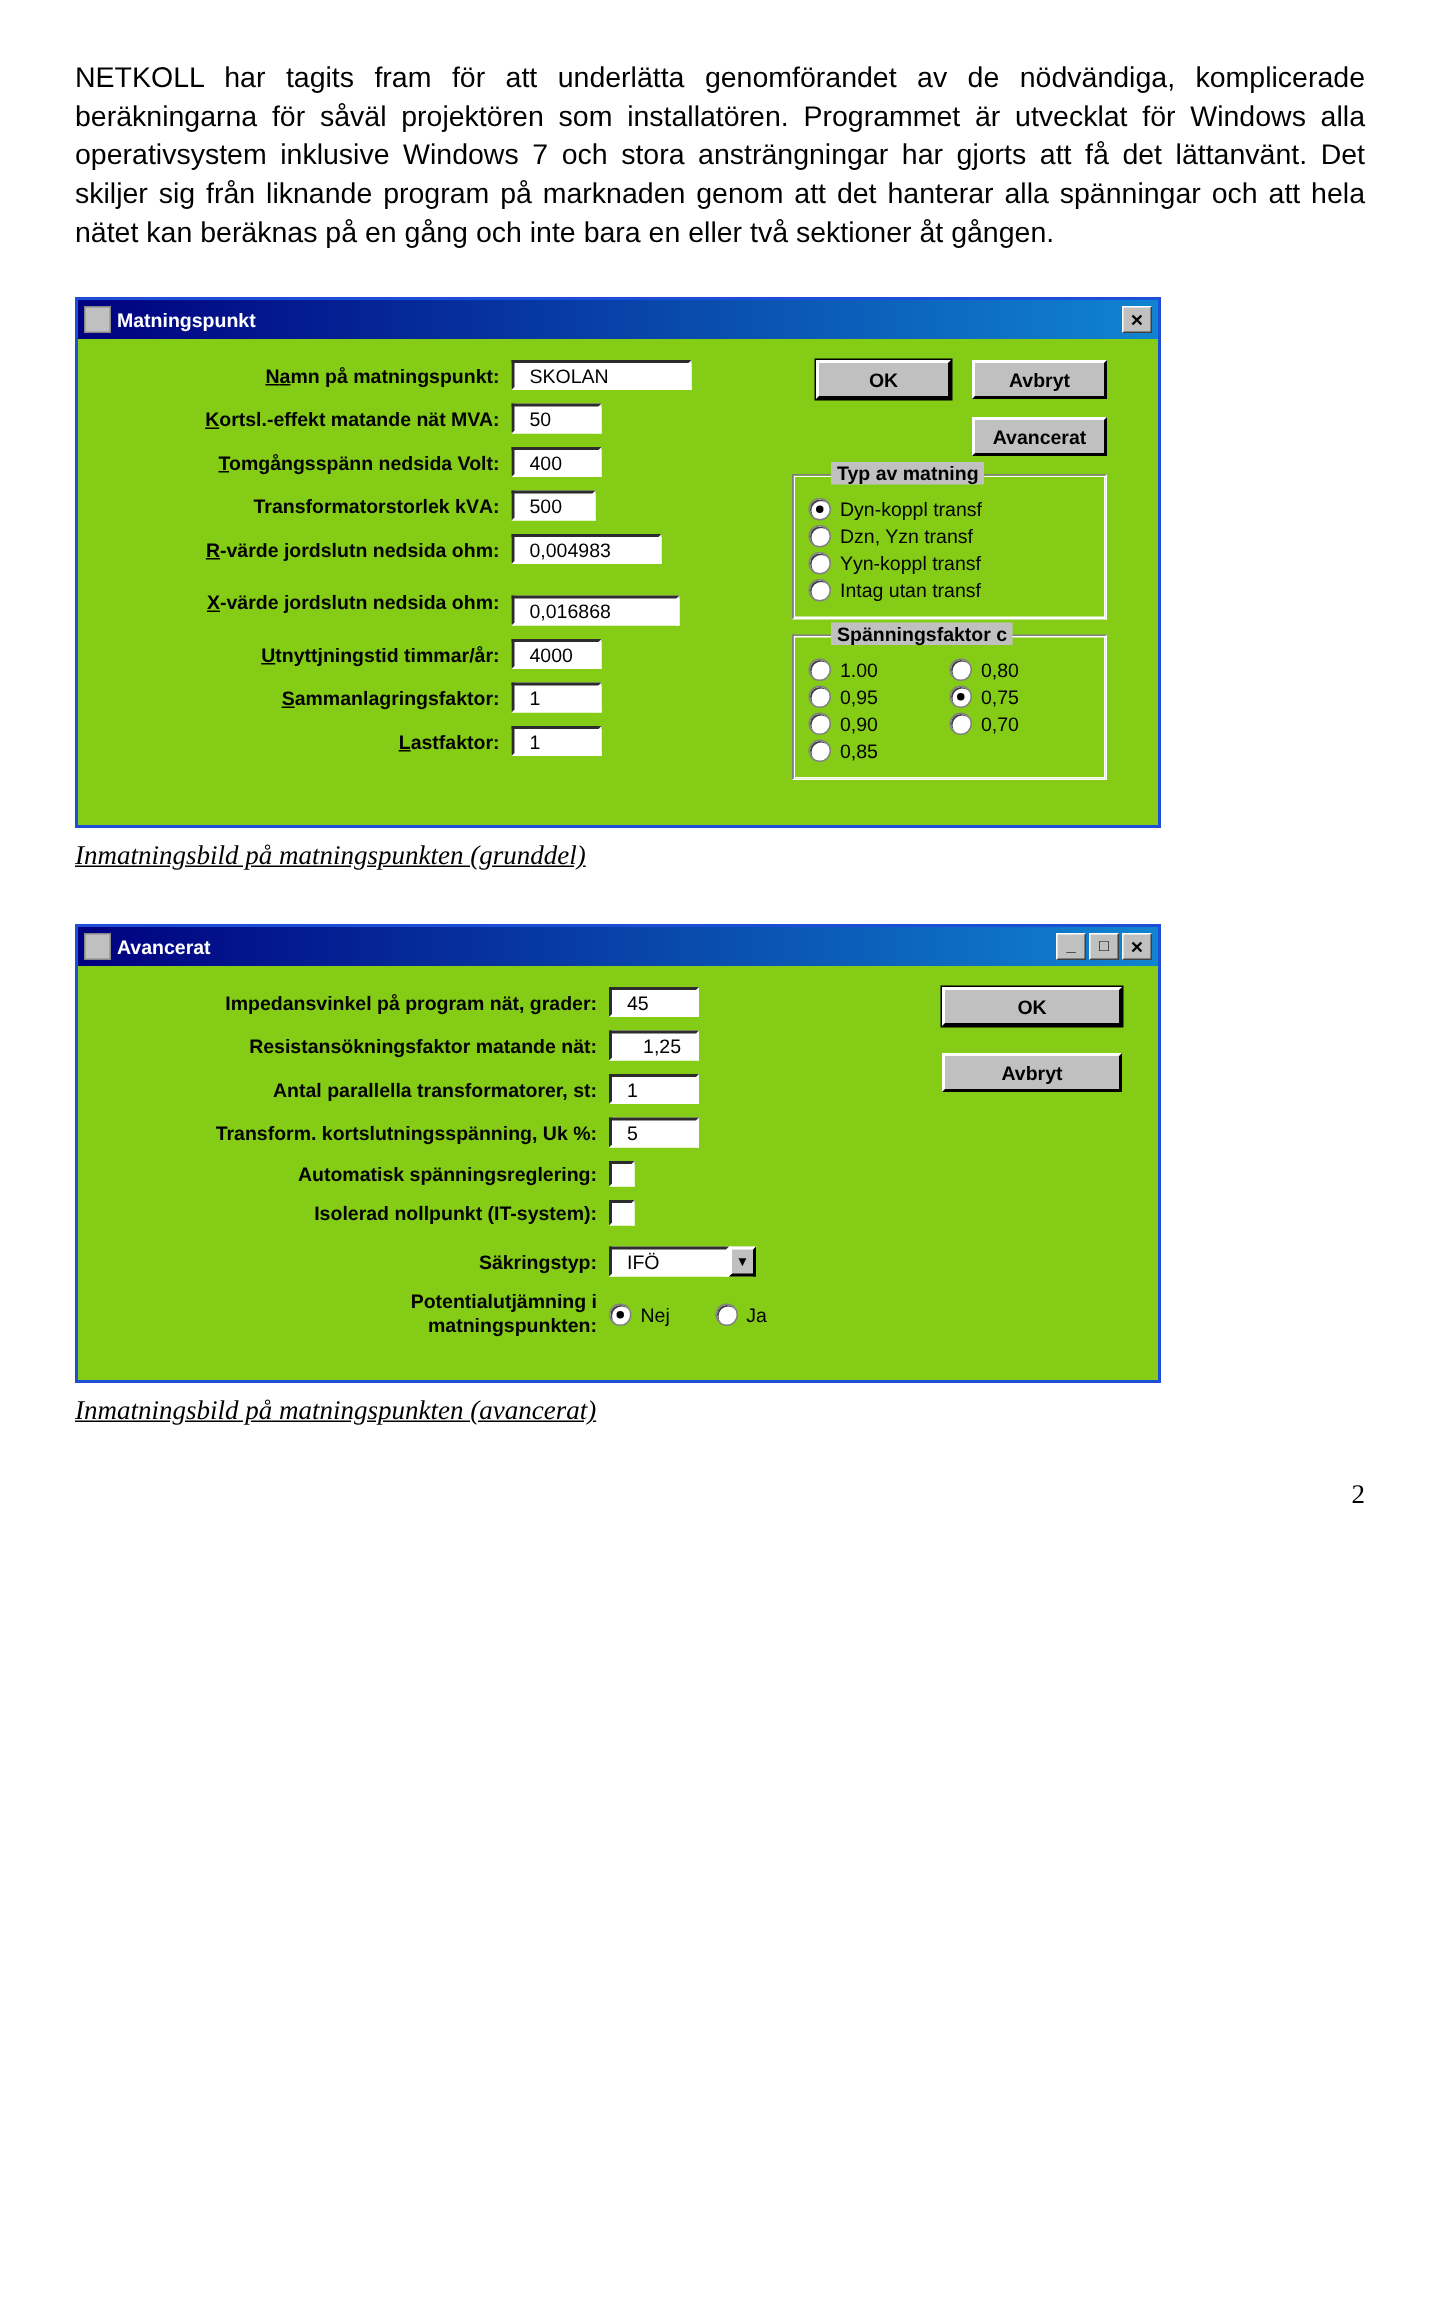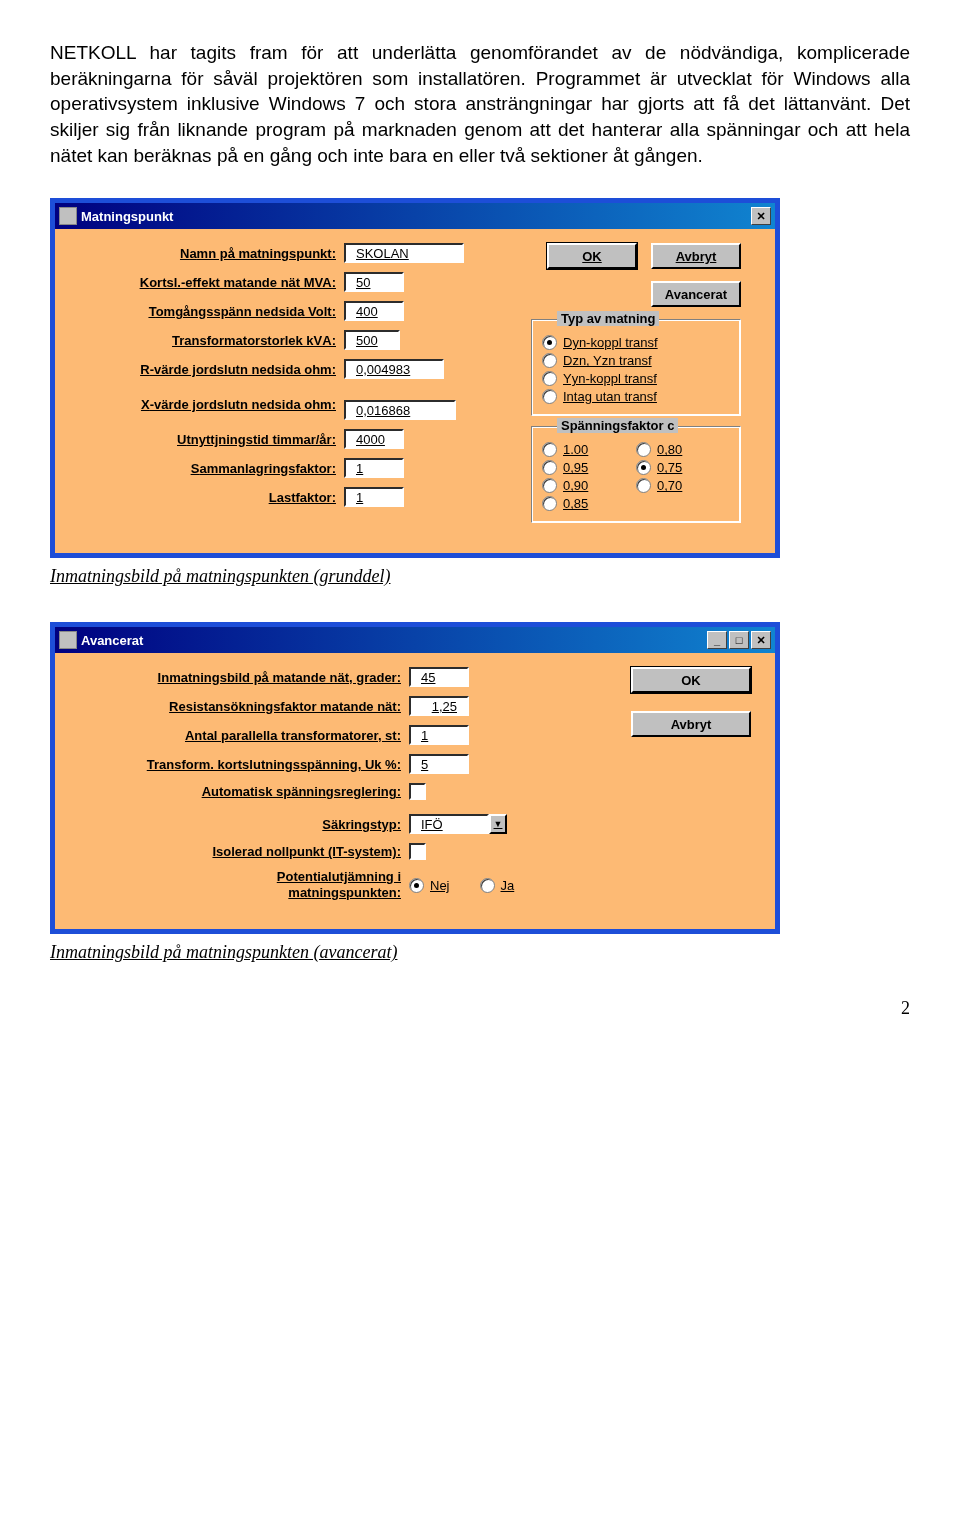--- a/index.html
+++ b/index.html
@@ -12,22 +12,22 @@
     font-size: 17px;
   }
   .intro {
     font-family: Arial, sans-serif;
     font-size: 19px;
     line-height: 1.35;
     text-align: justify;
     margin-bottom: 30px;
   }
   .window {
-    border: 5px solid #1d4ed8;
-    background: #fdba74;
+    border: 2px solid #1d4ed8;
+    background: #84cc16;
     font-family: "MS Sans Serif", Tahoma, sans-serif;
     font-size: 13px;
     margin-bottom: 8px;
   }
   .titlebar {
     background: linear-gradient(to right, #000080, #1084d0);
     color: #fff;
     padding: 3px 4px;
     display: flex;
     align-items: center;
@@ -49,21 +49,20 @@
     border-color: #fff #404040 #404040 #fff;
     margin-left: 2px;
     color: #000;
     display: flex; align-items: center; justify-content: center;
     font-size: 11px; font-weight: bold;
     font-family: Arial;
   }
   .client {
     padding: 14px 16px 20px 16px;
     position: relative;
-    text-decoration: underline;
   }
   .row {
     display: flex;
     align-items: center;
     margin-bottom: 9px;
   }
   .lbl {
     text-align: right;
     font-weight: bold;
     padding-right: 8px;
@@ -298,50 +297,50 @@
     <span class="ticon"></span>
     <span class="ttext">Avancerat</span>
     <span class="tbtn">_</span>
     <span class="tbtn">□</span>
     <span class="tbtn">✕</span>
   </div>
   <div class="client w2">
     <div class="cols">
       <div style="width:470px;">
         <div class="row">
-            <span class="lbl">Inmatningsbild på matande nät, grader:</span>
+            <span class="lbl">Impedansvinkel på program nät, grader:</span>
             <input class="inp" style="width: 60px;" value="45">
           </div>
         <div class="row">
             <span class="lbl">Resistansökningsfaktor matande nät:</span>
             <input class="inp" style="width: 60px; text-align: right;" value="1,25">
           </div>
         <div class="row">
             <span class="lbl">Antal parallella transformatorer, st:</span>
             <input class="inp" style="width: 60px;" value="1">
           </div>
         <div class="row">
             <span class="lbl">Transform. kortslutningsspänning, Uk %:</span>
             <input class="inp" style="width: 60px;" value="5">
           </div>
         <div class="row">
             <span class="lbl">Automatisk spänningsreglering:</span>
+            <span class="chk"></span>
+          </div>
+        <div class="row">
+            <span class="lbl">Isolerad nollpunkt (IT-system):</span>
             <span class="chk"></span>
           </div>
         <div class="row" style="margin-top:14px;">
             <span class="lbl">Säkringstyp:</span>
           <span class="dropdown">
             <input class="inp" style="width: 80px;" value="IFÖ">
             <span class="ddbtn">▼</span>
           </span>
         </div>
-        <div class="row">
-            <span class="lbl">Isolerad nollpunkt (IT-system):</span>
-            <span class="chk"></span>
-          </div>
         <div class="row" style="align-items:flex-start;">
           <span class="lbl" style="white-space:pre-line;line-height:1.2;">Potentialutjämning i
 matningspunkten:</span>
           <div style="display:flex;gap:30px;padding-top:6px;">
             <div class="radio">
                 <span class="rdot sel"></span>
                 <span>Nej</span>
               </div>
             <div class="radio">
                 <span class="rdot"></span>

